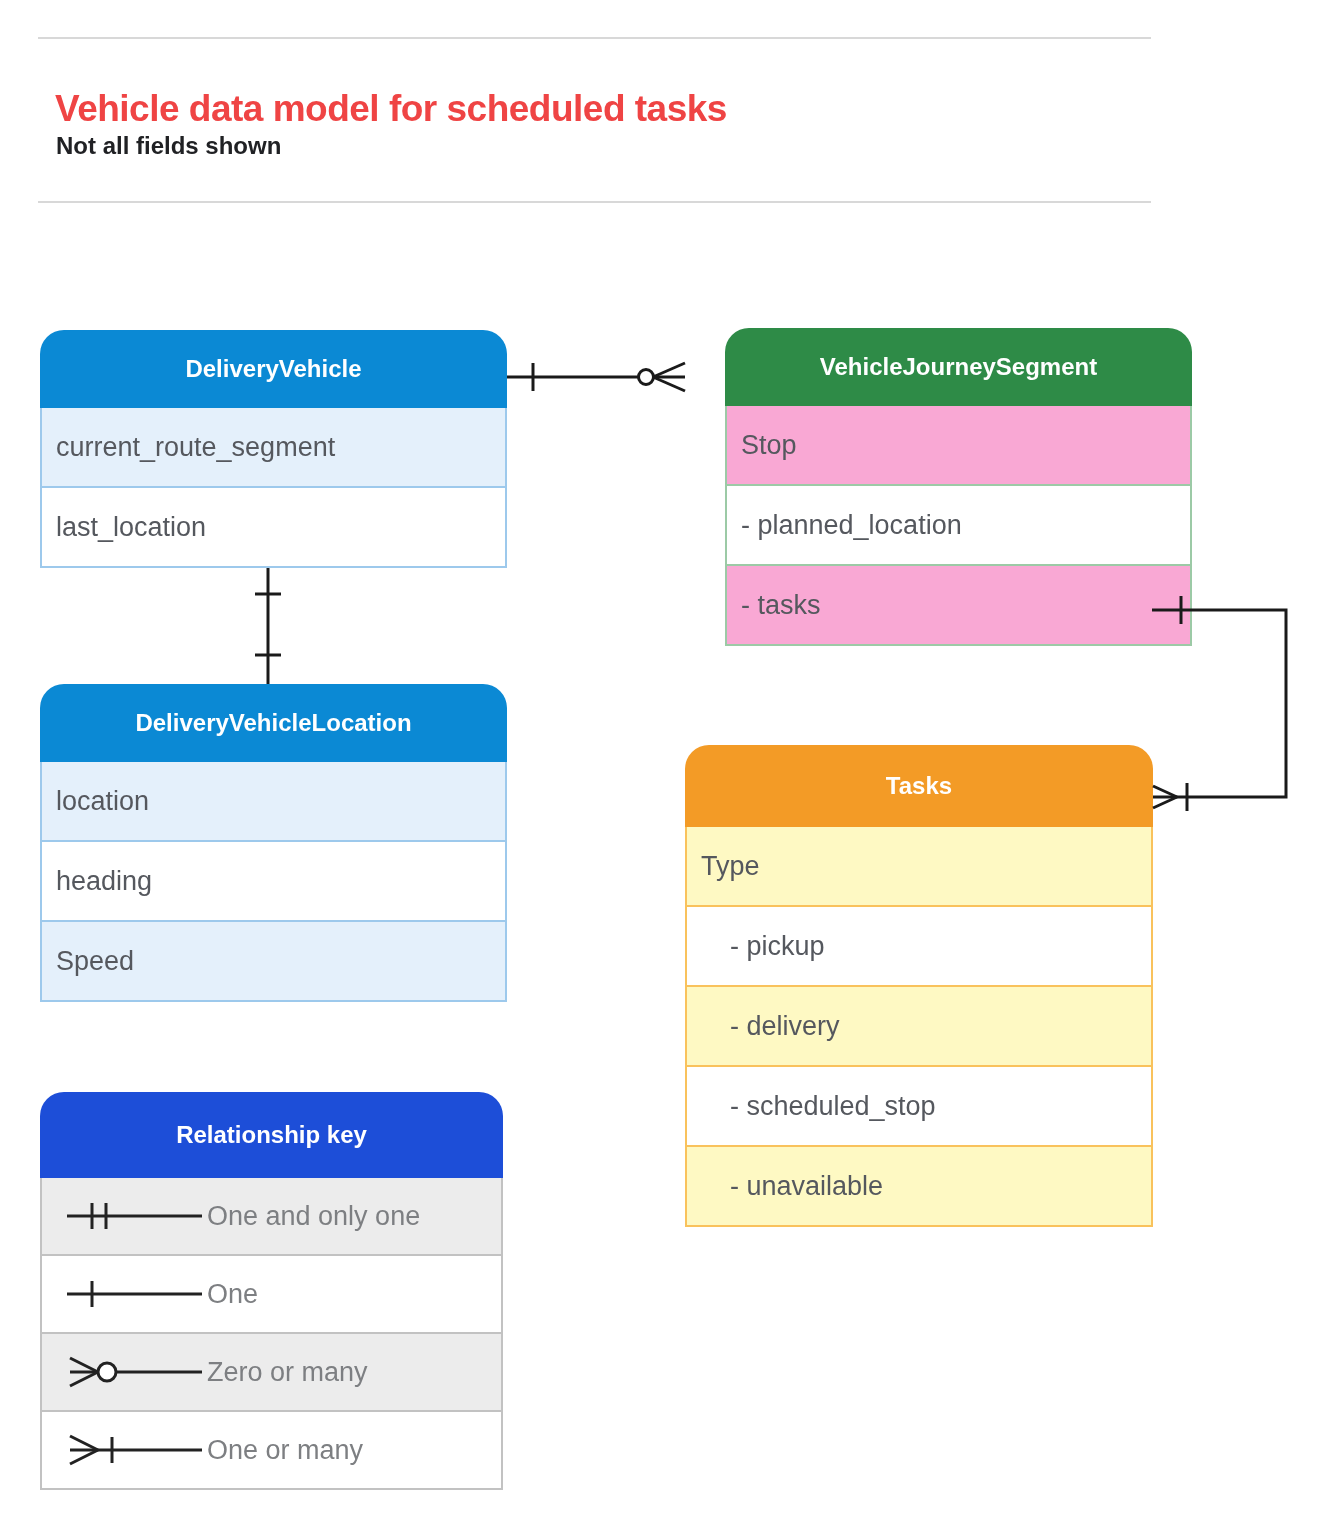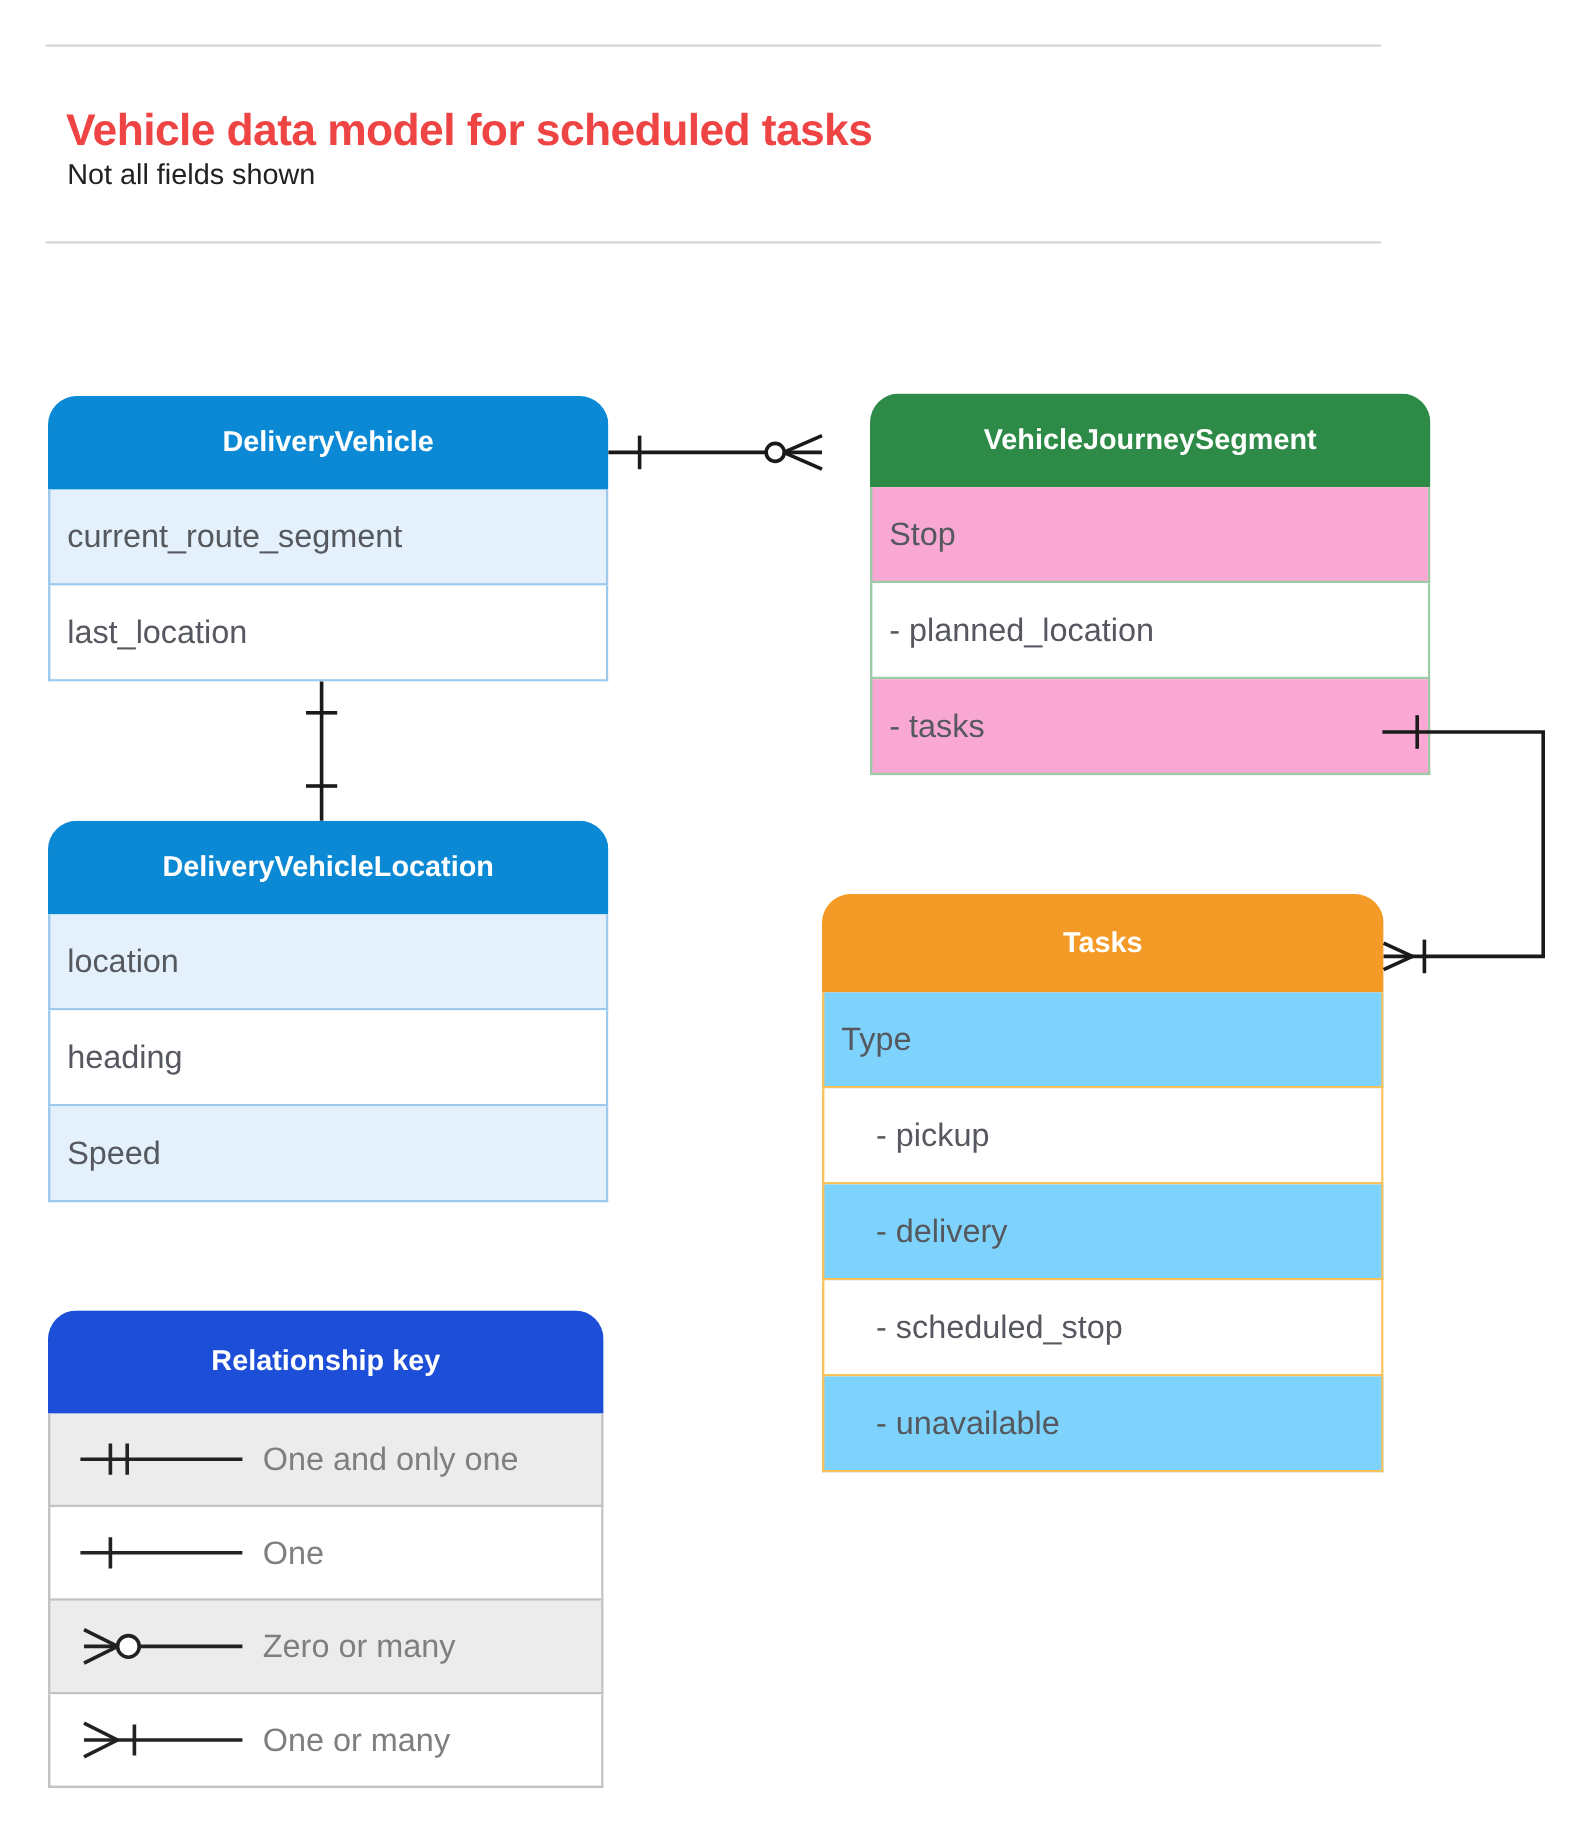--- a/index.html
+++ b/index.html
@@ -10,21 +10,21 @@
     font-family:"Liberation Sans",sans-serif;
     overflow:hidden;
   }
   .rule{position:absolute;left:38px;width:1113px;height:2px;background:#d8d8d8;}
   .page-title{
     position:absolute;left:55px;top:88px;
     font-size:37px;font-weight:700;color:#ef4444;letter-spacing:-0.5px;
   }
   .page-subtitle{
     position:absolute;left:56px;top:132px;
-    font-size:24px;font-weight:400;color:#202124;
+    font-size:24px;font-weight:700;color:#202124;
   }
   .entity{
     position:absolute;
     border-radius:24px 24px 0 0;
     overflow:hidden;
     box-sizing:border-box;
   }
   .entity-header{
     display:flex;align-items:center;justify-content:center;
     font-size:24px;font-weight:700;color:#ffffff;
@@ -43,26 +43,26 @@
   .t-blue .entity-header{background:#0b89d4;}
   .t-blue .entity-row{border:2px solid #9dc9ec;border-top:none;}
   .t-blue .entity-row.alt{background:#e4f0fb;}
   
   .t-green .entity-header{background:#2e8b47;}
   .t-green .entity-row{border:2px solid #9ccaa6;border-top:none;}
   .t-green .entity-row.alt{background:#f9a8d4;}
   
   .t-orange .entity-header{background:#f39b26;}
   .t-orange .entity-row{border:2px solid #f9c25c;border-top:none;}
-  .t-orange .entity-row.alt{background:#7dd3fc;}
+  .t-orange .entity-row.alt{background:#fef9c3;}
   
   .t-gray .entity-header{background:#1d4ed8;height:86px;}
   .t-gray .entity-row{border:2px solid #c2c2c2;border-top:none;height:78px;padding-left:20px;}
   .t-gray .entity-row.alt{background:#ececec;}
-  .legend-label{margin-left:12px;font-size:27px;color:#7d7f82;}
+  .legend-label{margin-left:0;font-size:27px;color:#7d7f82;}
   .legend-symbol{flex:0 0 auto;display:block;}
   .connector-layer{position:absolute;left:0;top:0;pointer-events:none;}
 </style>
 </head>
 <body>
 
 <div class="canvas">
 
   <div class="rule" style="top:37px;"></div>
   <div class="page-title">Vehicle data model for scheduled tasks</div>

